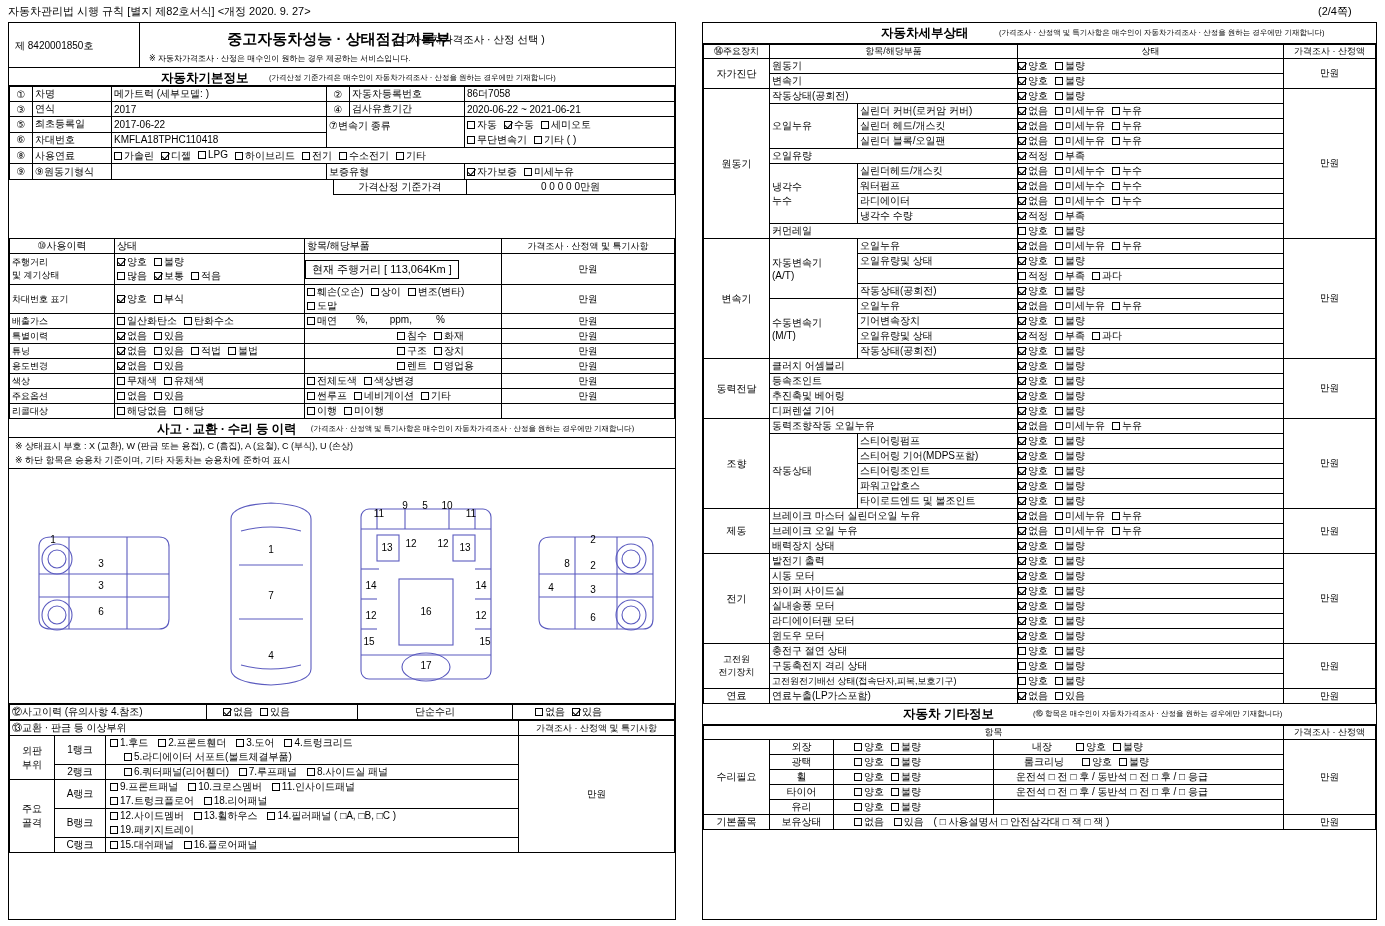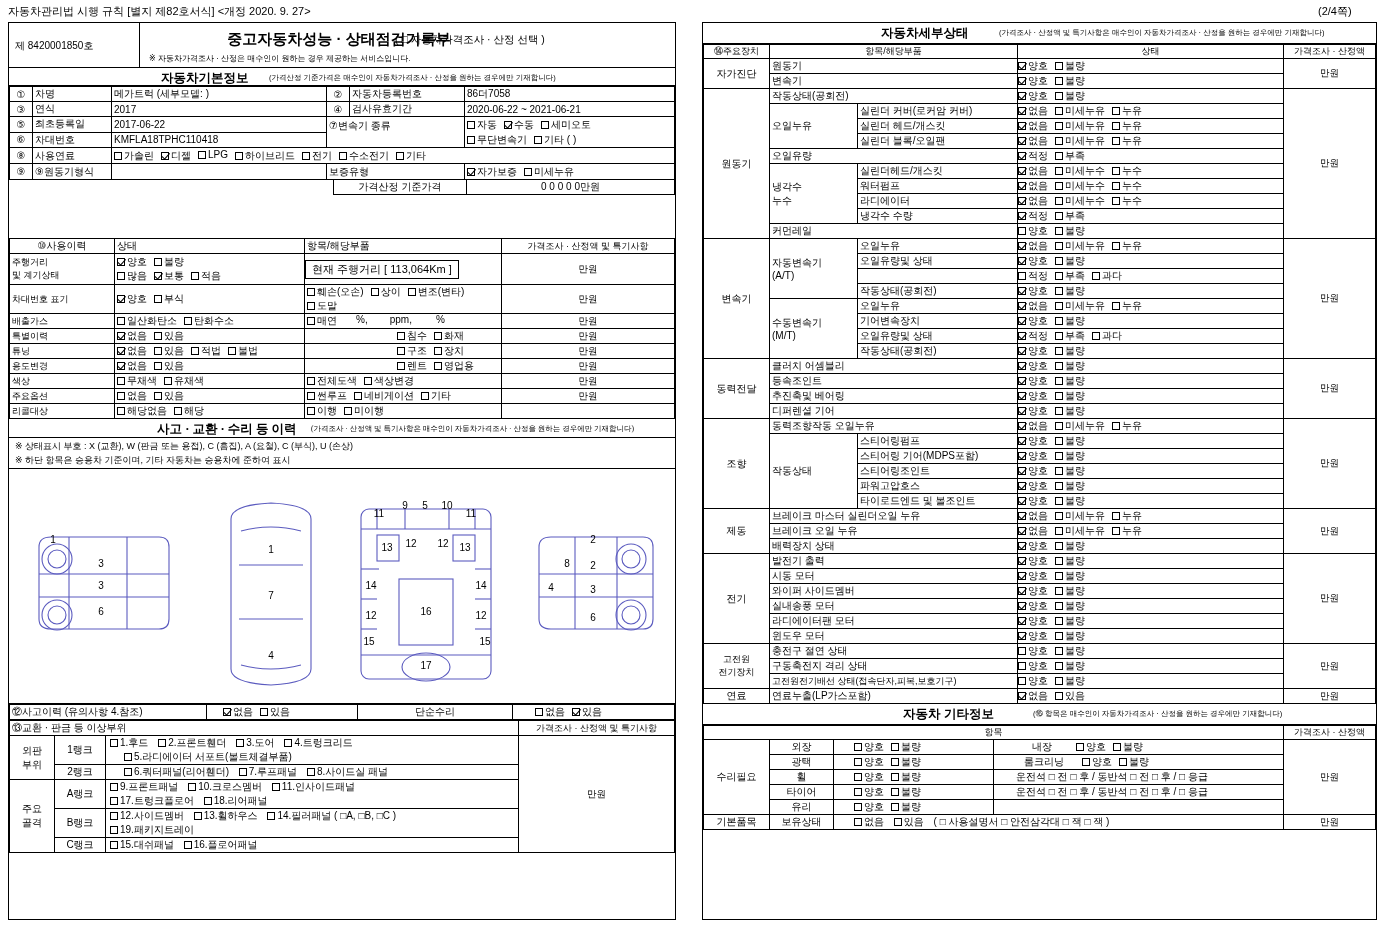--- a/index.html
+++ b/index.html
@@ -593,21 +593,21 @@
         <td rowspan="6" class="ctr t10">전기</td>
         <td colspan="2" class="t10">발전기 출력</td>
         <td style="padding:0"><span class="lbl t10"><span class="cb on"></span>양호</span><span class="lbl t10"><span class="cb"></span>불량</span></td>
         <td rowspan="6" class="manwon">만원</td>
       </tr>
       <tr>
         <td colspan="2" class="t10">시동 모터</td>
         <td style="padding:0"><span class="lbl t10"><span class="cb on"></span>양호</span><span class="lbl t10"><span class="cb"></span>불량</span></td>
       </tr>
       <tr>
-        <td colspan="2" class="t10">와이퍼 사이드멤버</td>
+        <td colspan="2" class="t10">와이퍼 사이드실</td>
         <td style="padding:0"><span class="lbl t10"><span class="cb on"></span>양호</span><span class="lbl t10"><span class="cb"></span>불량</span></td>
       </tr>
       <tr>
         <td colspan="2" class="t10">실내송풍 모터</td>
         <td style="padding:0"><span class="lbl t10"><span class="cb on"></span>양호</span><span class="lbl t10"><span class="cb"></span>불량</span></td>
       </tr>
       <tr>
         <td colspan="2" class="t10">라디에이터팬 모터</td>
         <td style="padding:0"><span class="lbl t10"><span class="cb on"></span>양호</span><span class="lbl t10"><span class="cb"></span>불량</span></td>
       </tr>

